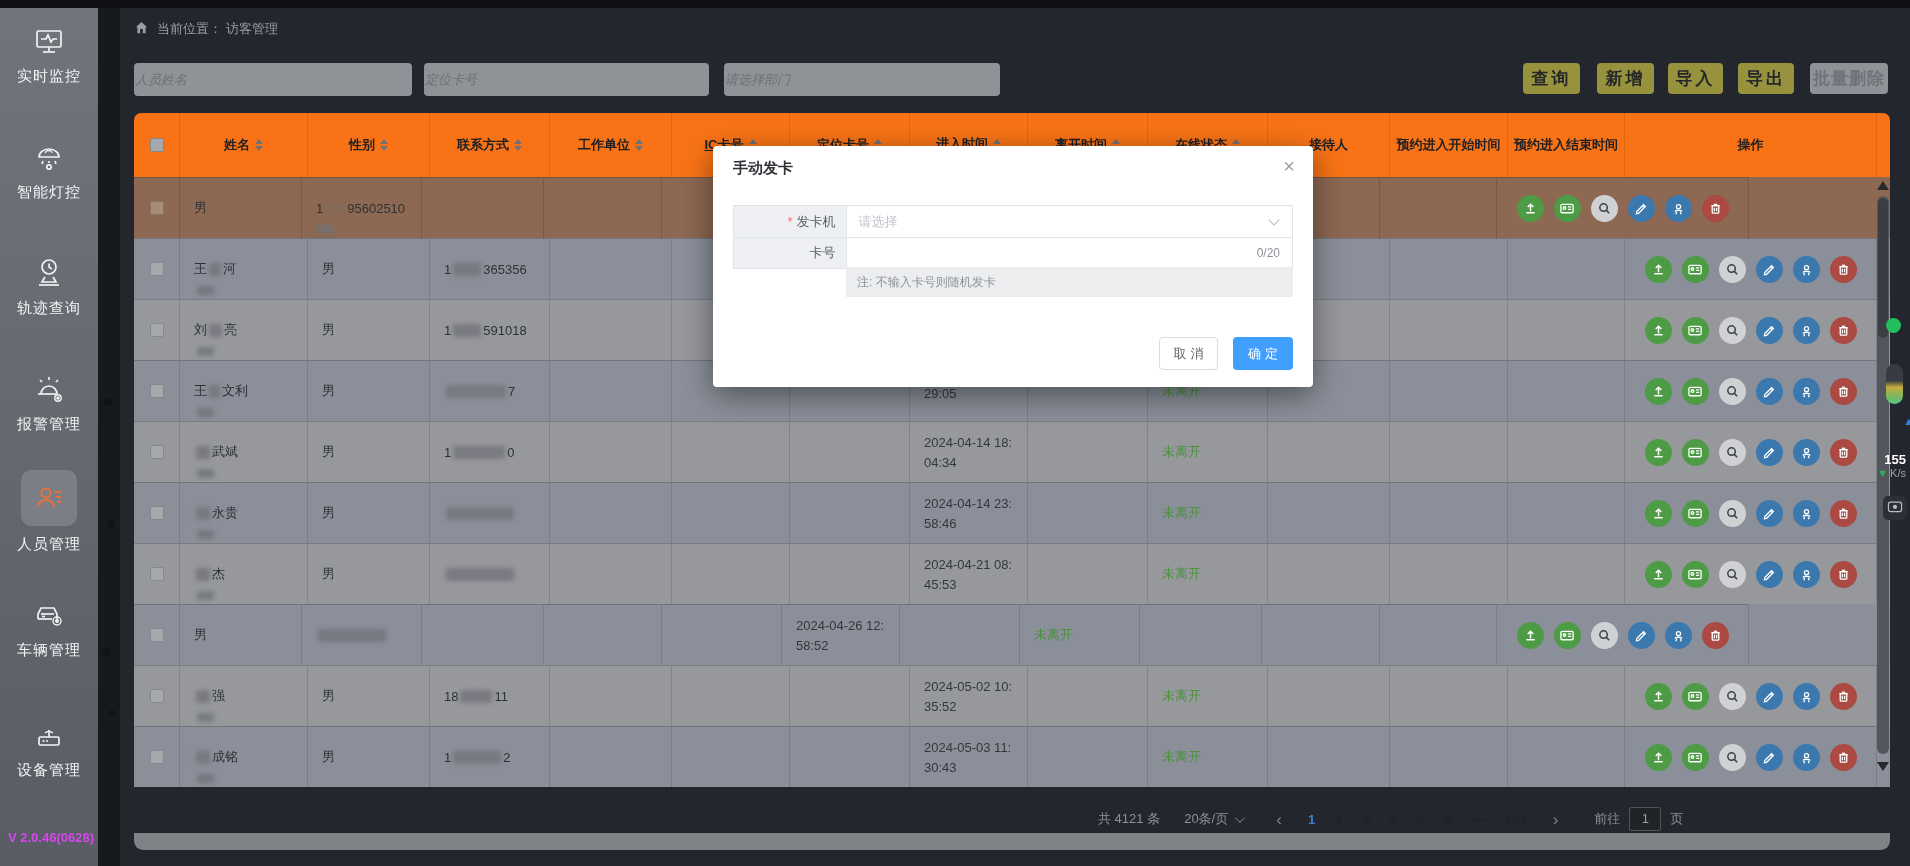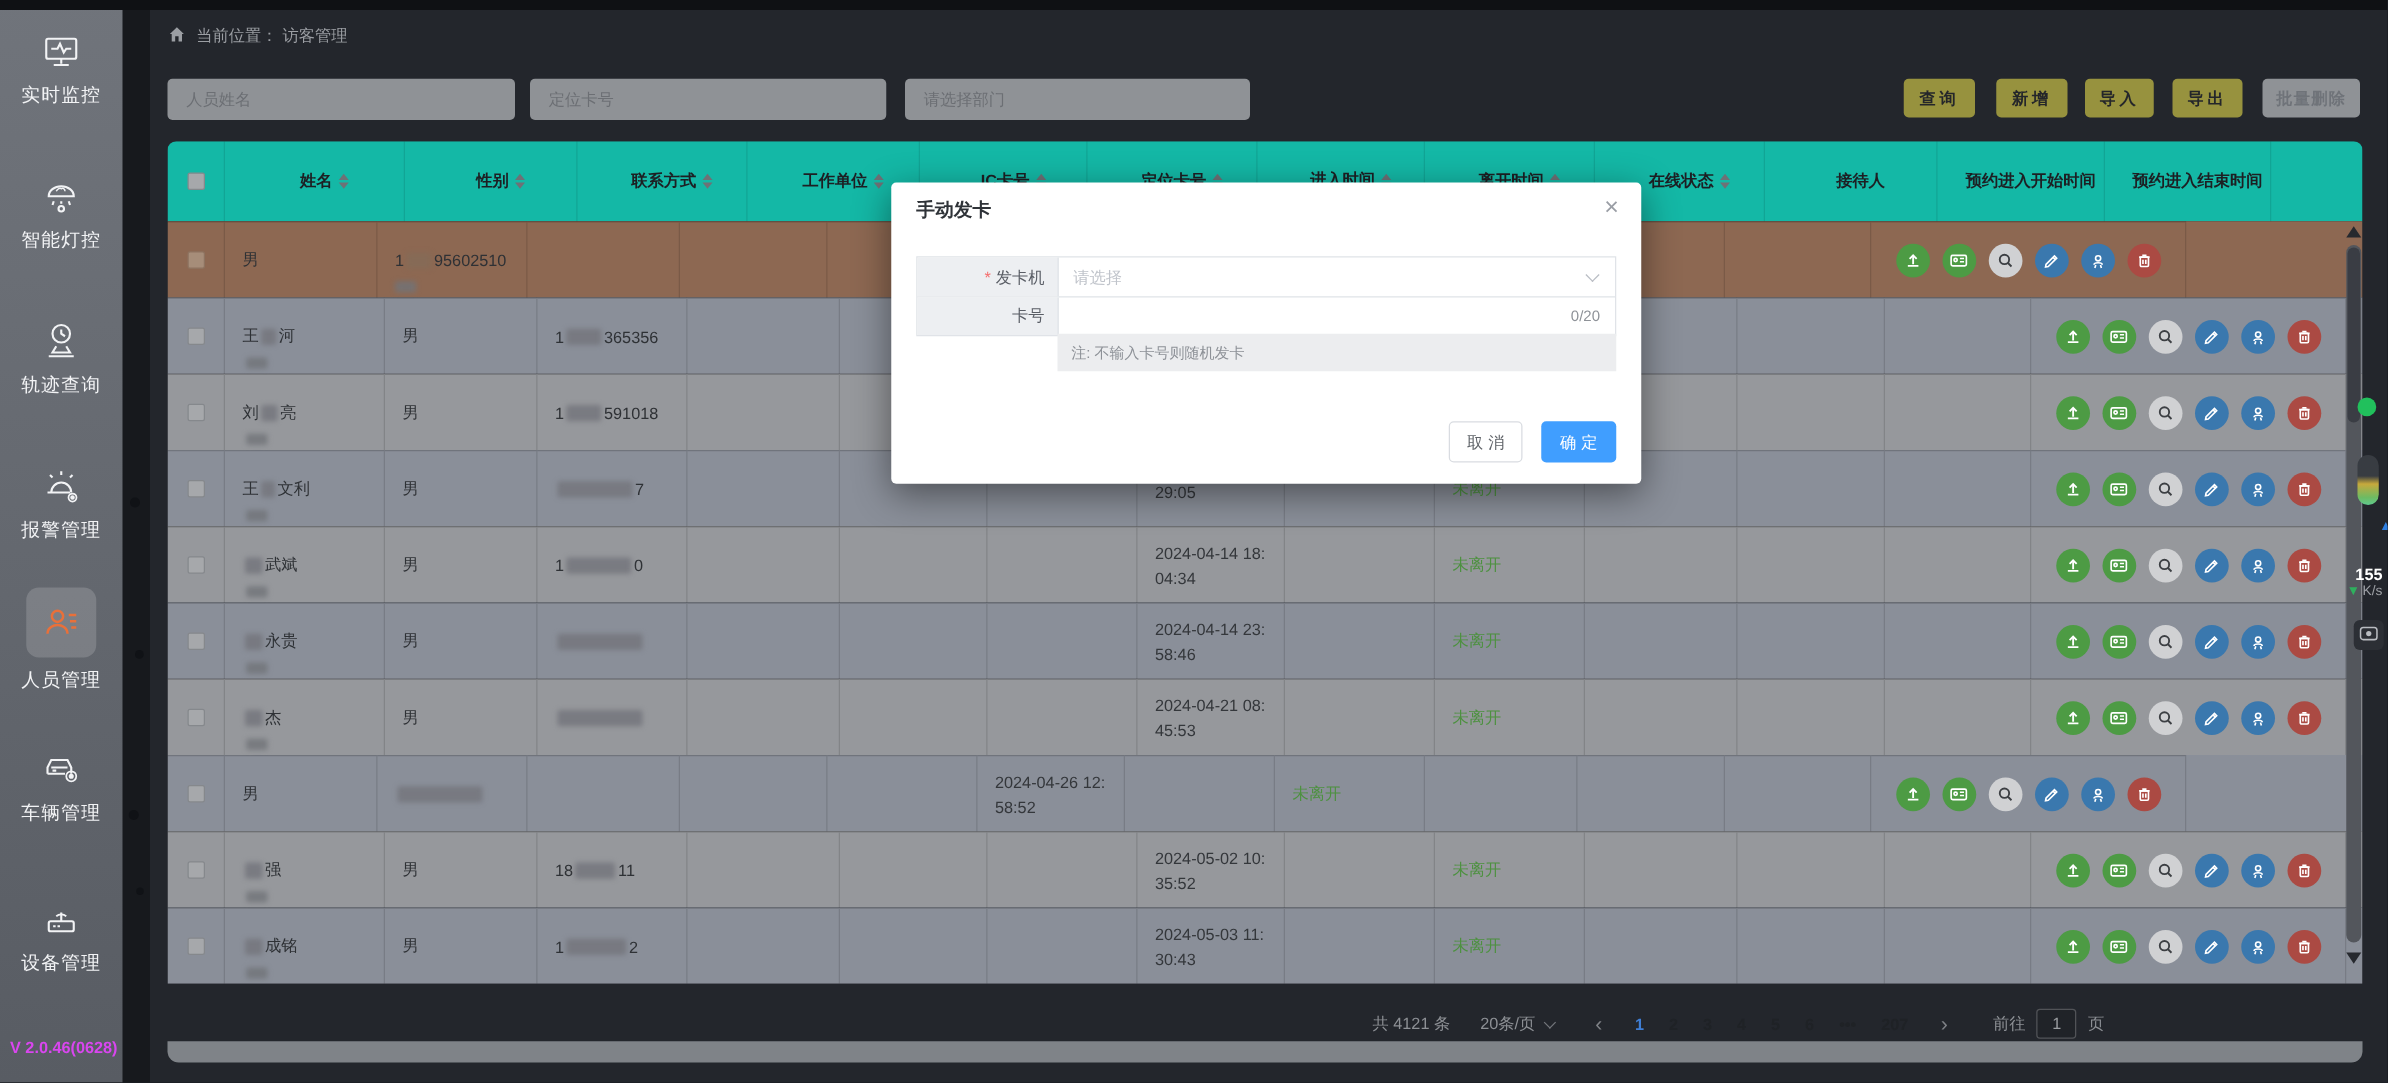--- a/index.html
+++ b/index.html
@@ -20,30 +20,30 @@
   #sidegap { left:98px; top:8px; width:22px; height:858px; background:#17191d; }
   .dot { position:absolute; border-radius:50%; background:#101216; }
 
   
   #content { left:120px; top:8px; width:1790px; height:858px; background:#23262c; }
 
   
   #breadcrumb { left:134px; top:20px; display:flex; align-items:center; gap:8px; color:#9b9ea3; font-size:13px; }
 
   
-  .finput { position:absolute; top:63px; height:33px; background:#8f9296; border-radius:4px; color:#6c6f74; font-size:13px; line-height:33px; padding-left:15px; }
+  .finput { position:absolute; top:63px; height:33px; background:#8f9296; border-radius:4px; color:#6c6f74; font-size:13px; line-height:33px; padding-left:1px;font-style:italic; }
 
   
-  .ybtn { position:absolute; top:63px; height:31px; border-radius:4px; background:#97923e; color:#24262a; font-size:13px; font-weight:bold; letter-spacing:3px; text-align:center; line-height:31px; cursor:pointer; }
+  .ybtn { position:absolute; top:63px; height:31px; border-radius:4px; background:#97923e; color:#24262a; font-size:17px; font-weight:bold; letter-spacing:3px; text-align:center; line-height:31px; cursor:pointer; }
   .ybtn.disabled { background:#8f9296; color:#6f7379; cursor:default; letter-spacing:1px; }
 
   
   #tablewrap { left:134px; top:113px; width:1756px; height:674px; border-radius:7px 7px 0 0; overflow:hidden; }
   .trow { display:flex; width:1756px; }
-  #thead { height:64px; background:#14b8a6;gap:16px; }
+  #thead { height:64px; background:#f97316; }
   .hcell { display:flex; align-items:center; justify-content:center; color:#1d1f23; font-size:13px; font-weight:bold; line-height:1.45; text-align:center; border-right:1px solid rgba(0,0,0,0.10); padding:0 6px; }
   .caret { display:inline-flex; flex-direction:column; gap:2px; margin-left:5px; }
   .caret i { display:block; width:0; height:0; border-left:4px solid transparent; border-right:4px solid transparent; }
   .caret .up { border-bottom:5px solid #6e7176; }
   .caret .dn { border-top:5px solid #6e7176; }
   .brow { height:61px; }
   .bcell { display:flex; align-items:center; color:#2e3135; font-size:13px; padding-left:14px; border-right:1px solid rgba(0,0,0,0.13); border-top:1px solid rgba(0,0,0,0.18); position:relative; }
   .r-sel  { background:#8d6852; }
   .r-blue { background:#8a8f99; }
   .r-gray { background:#96989c; }

